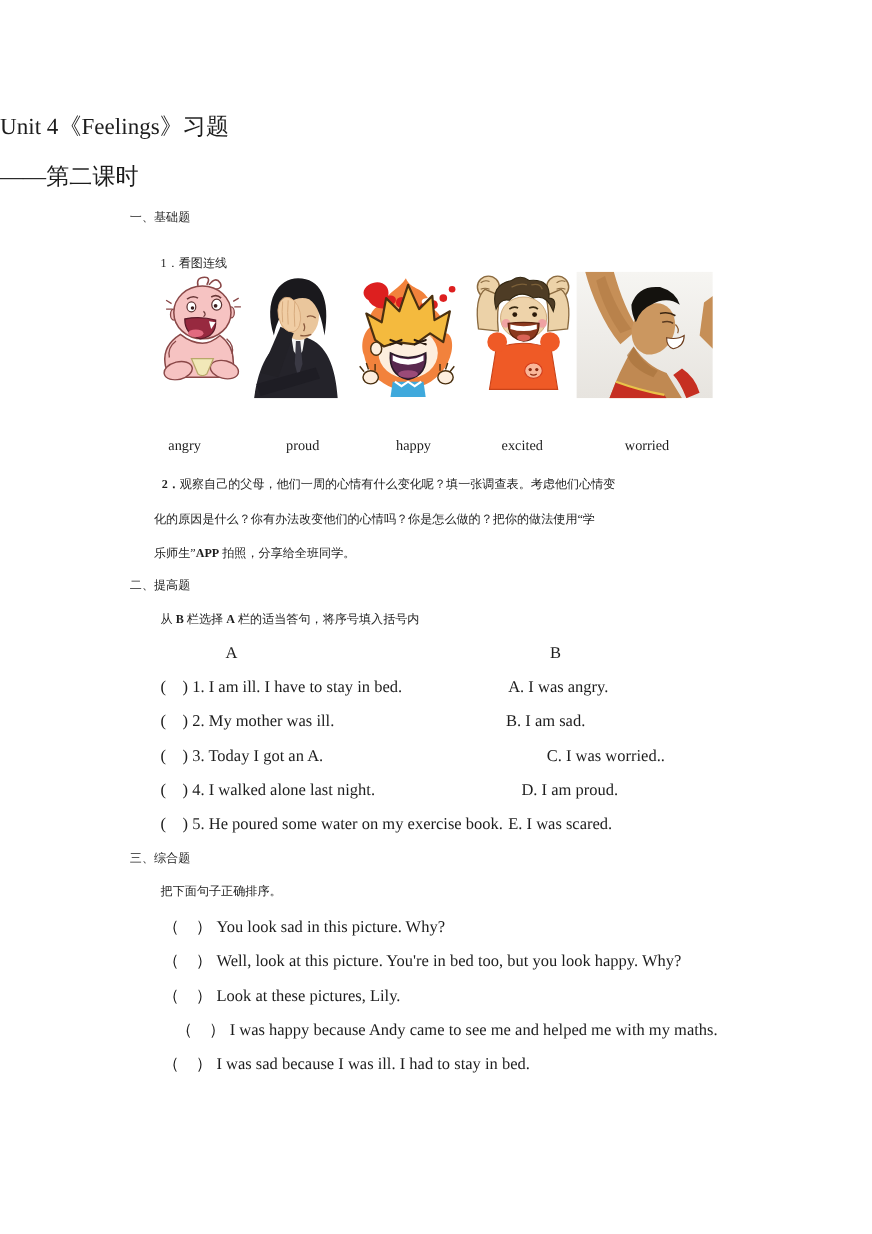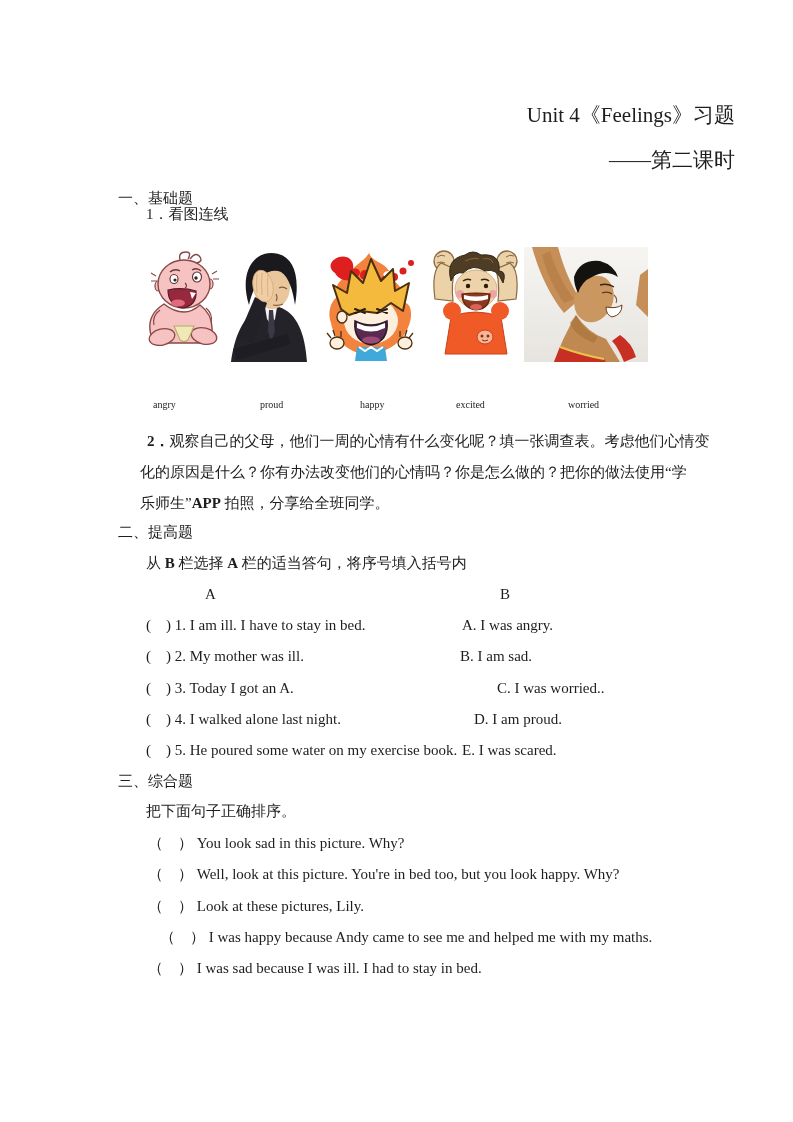--- a/index.html
+++ b/index.html
@@ -1,38 +1,38 @@
 <!DOCTYPE html>
 <html><head>
 <meta charset="utf-8">
 <style>
   html,body{margin:0;padding:0;background:#ffffff;}
   .page{
     position:relative;width:793px;height:1122px;background:#ffffff;
     font-family:"Liberation Serif","DejaVu Serif",serif;color:#1d1d1d;overflow:hidden;
   }
   .abs{position:absolute;white-space:pre;line-height:21px;}
-  .title{font-size:21px;line-height:28px;text-align:right;left:0;width:735px;}
-  .cn{font-size:15px;}
+  .title{font-size:21px;line-height:28px;text-align:left;left:0;width:735px;}
+  .cn{font-size:11px;}
   .en{font-size:15px;}
-  .lbl{font-size:10px;}
+  .lbl{font-size:13px;}
   .b{font-weight:bold;}
   .img-box{position:absolute;}
   .img-box svg{display:block;}
 </style>
 </head>
 <body>
 
 <div class="page">
 
   <div class="abs title" style="top:101px;">Unit 4《Feelings》习题</div>
   <div class="abs title" style="top:146px;">——第二课时</div>
 
   <div class="abs cn" style="left:118px;top:188px;">一、基础题</div>
-  <div class="abs cn" style="left:146px;top:204px;">1．看图连线</div>
+  <div class="abs cn" style="left:146px;top:230px;">1．看图连线</div>
 
   <div class="img-box" style="left:140px;top:250px;" title="laughing pink cartoon baby">
     <svg width="86" height="96" viewBox="0 0 86 96">
       <path d="M40,10 q-2,-8 6,-8 q6,0 2,7" fill="none" stroke="#8a4848" stroke-width="1.4"></path>
       <path d="M50,9 q6,-8 10,-2 q3,5 -4,6" fill="none" stroke="#8a4848" stroke-width="1.4"></path>
       <path d="M16,26 l-5,-3 M17,31 l-6,0 M72,24 l5,-3 M73,29 l6,0" stroke="#8a4848" stroke-width="1.2"></path>
       <ellipse cx="18" cy="36" rx="3" ry="5" fill="#f6c3c2" stroke="#8a4848" stroke-width="1.2"></ellipse>
       <ellipse cx="70" cy="34" rx="3" ry="5" fill="#f6c3c2" stroke="#8a4848" stroke-width="1.2"></ellipse>
       <ellipse cx="44" cy="34" rx="26" ry="24" fill="#f6c3c2" stroke="#8a4848" stroke-width="1.4"></ellipse>
       <path d="M30,22 q5,-4 10,-1 M52,20 q5,-3 9,1" fill="none" stroke="#6a3838" stroke-width="1.4"></path>

